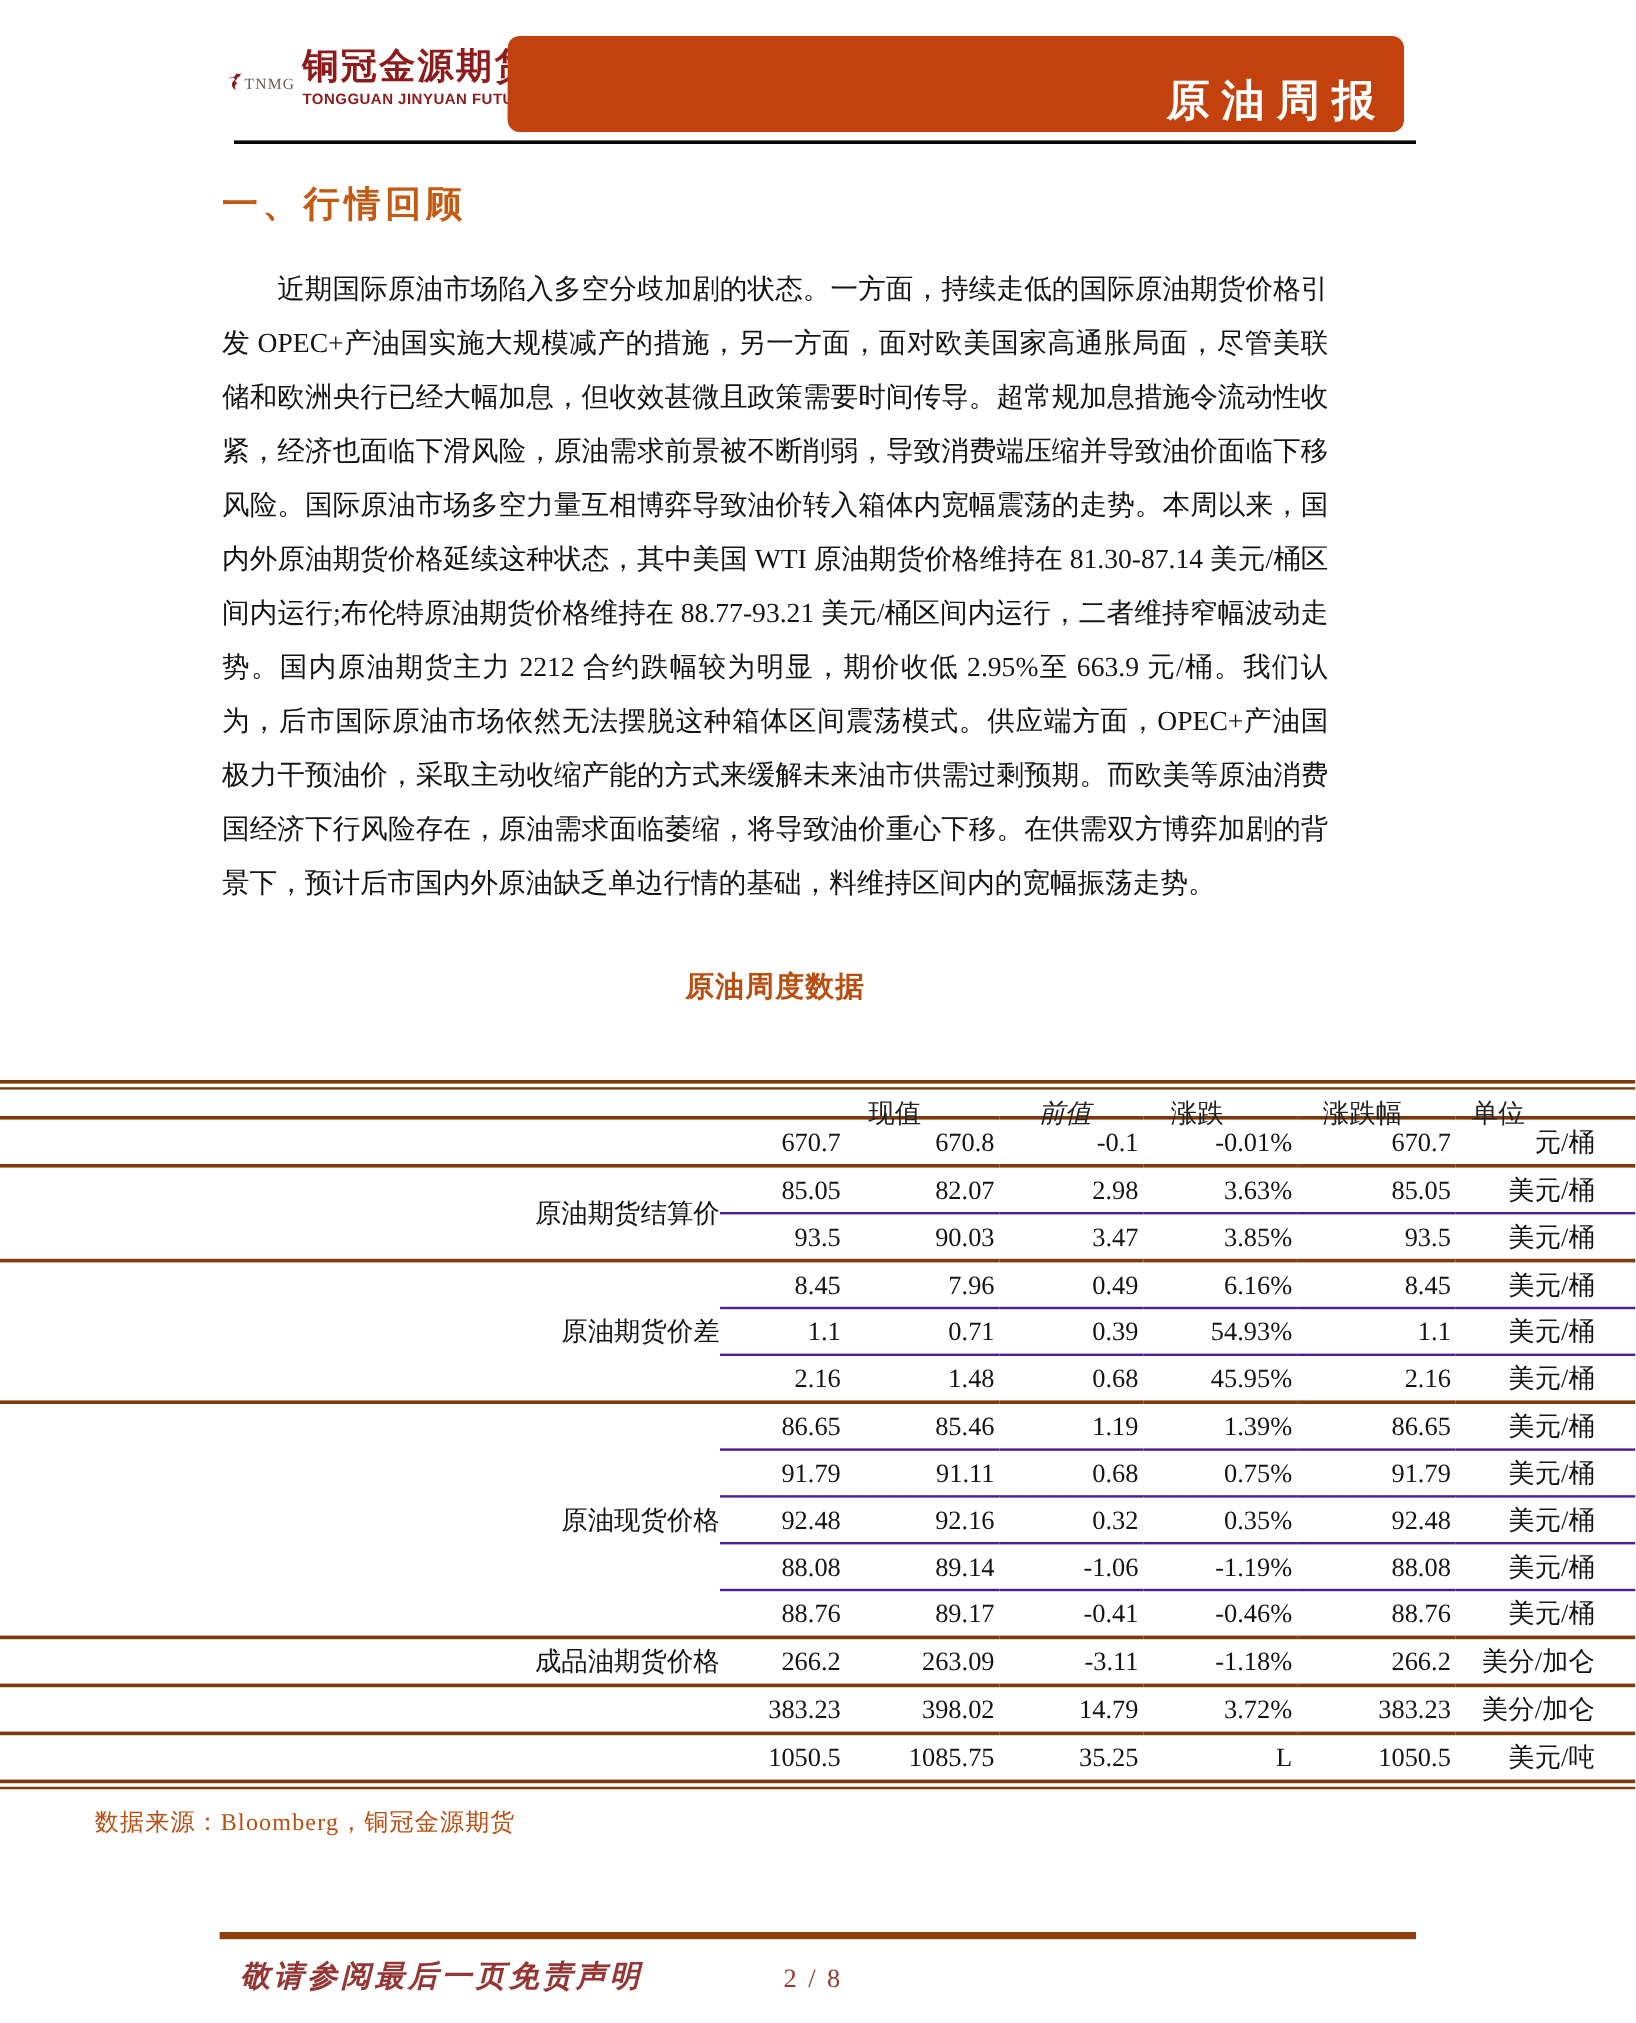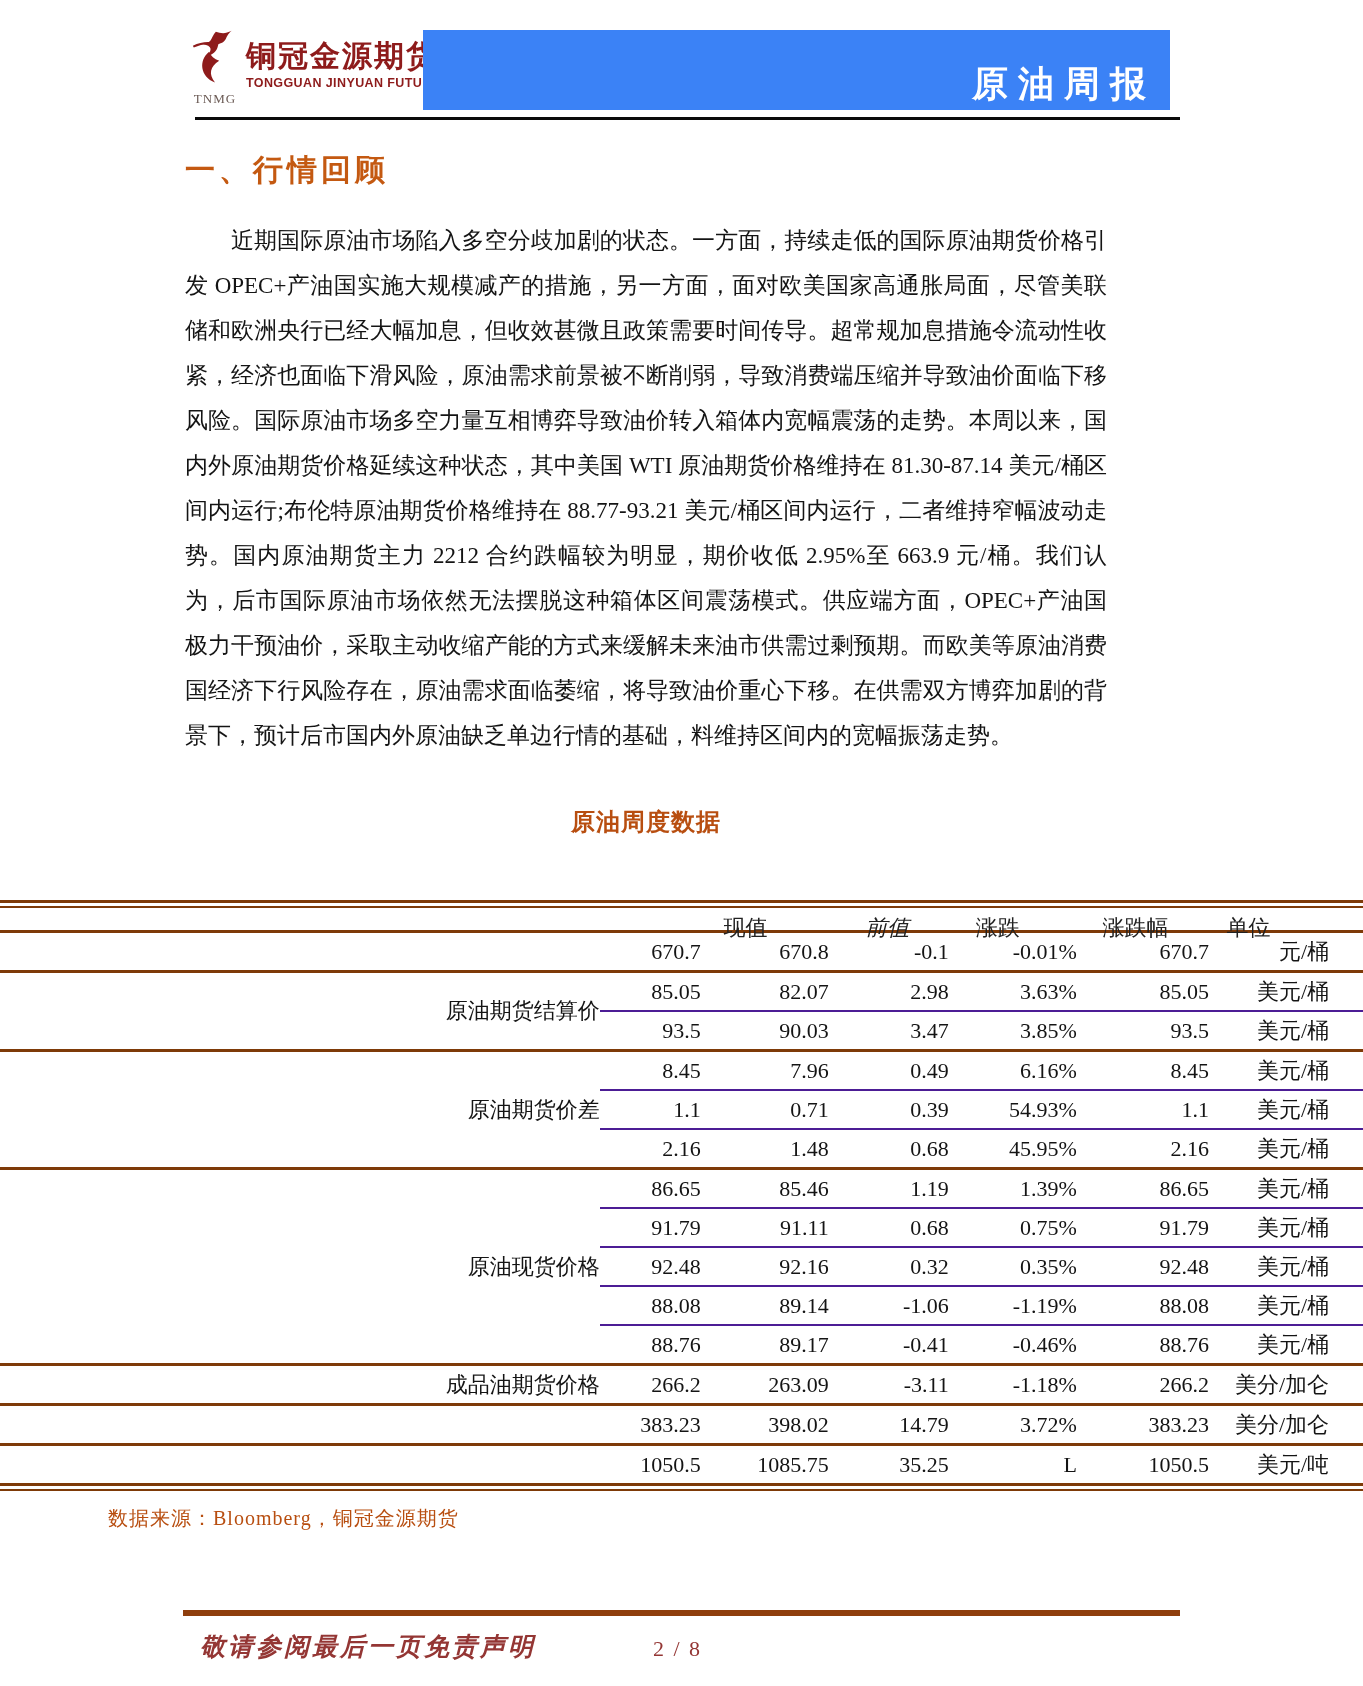--- a/index.html
+++ b/index.html
@@ -8,30 +8,31 @@
     width:1363px;height:1686px;
     margin:0 auto;
     background:#ffffff;
     font-family:"Liberation Serif","DejaVu Serif",serif;
     color:#111;
     overflow:hidden;
   }
   
   .header{display:flex;margin:30px 193px 0 190px;height:80px;}
   .logo{width:233px;display:flex;align-items:flex-start;background:#fff;}
-  .logo-icon{width:56px;height:78px;display:flex;flex-direction:column;align-items:center;}
+  .logo-icon{width:56px;height:78px;display:flex;flex-direction:row;align-items:center;}
   .logo-icon svg{width:50px;height:60px;}
   .logo-tnmg{font-size:13px;color:#6b5b55;letter-spacing:1px;margin-top:1px;font-family:"Liberation Serif",serif;}
   .logo-names{margin-left:6px;padding-top:10px;}
   .logo-cn{font-size:30px;font-weight:bold;color:#8e1b1b;letter-spacing:2px;line-height:32px;white-space:nowrap;}
   .logo-en{font-size:12.5px;font-weight:bold;color:#8e1b1b;letter-spacing:0.4px;white-space:nowrap;margin-top:4px;font-family:"Liberation Sans",sans-serif;}
   .banner{
-    flex:1;background:#3b82f6;
+    flex:1;background:#c2410c;
     display:flex;align-items:flex-end;justify-content:flex-end;
     padding:0 14px 8px 0;
+    border-radius:10px;
   }
   .banner-title{color:#ffffff;font-size:36px;font-weight:bold;letter-spacing:10px;line-height:1;}
   .header-rule{margin:7px 183px 0 195px;border-top:3px solid #0a0a0a;height:0;}
   
   .section-title{margin:30px 0 0 185px;color:#c45911;font-size:30px;font-weight:bold;letter-spacing:4px;}
   .body-text{
     margin:27px 256px 0 185px;
     font-size:23px;line-height:45px;
     text-align:justify;text-indent:2em;
     color:#141414;
@@ -45,21 +46,21 @@
   .h-xz{left:54.7%;} .h-qz{left:65.1%;font-style:italic;} .h-zd{left:73.2%;} .h-zdf{left:83.3%;} .h-dw{left:91.6%;}
   table.data{width:100%;border-collapse:collapse;table-layout:fixed;font-size:22px;}
   col.c-lab{width:44%;}
   col.c1{width:7.7%;} col.c2{width:9.4%;} col.c3{width:8.8%;}
   col.c4{width:9.4%;} col.c5{width:9.7%;} col.c6{width:11%;}
   table.data td{height:37px;padding:0 4px 0 0;text-align:right;white-space:nowrap;color:#141414;}
   table.data td.lab{text-align:center;padding:0;}
   table.data td.unit{padding-right:34px;}
   table.data tr.gstart td{border-top:3px solid #7e3a08;text-align:right;}
   table.data tr.inner td{border-top:2px solid #4c1d95;}
-  .source-note{margin:14px 0 0 108px;color:#b84e10;font-size:20px;letter-spacing:1px;}
+  .source-note{margin:14px 0 0 79px;color:#b84e10;font-size:20px;letter-spacing:1px;}
   
   .footer-rule{position:absolute;left:183px;right:183px;top:1610px;height:6px;background:#8f3e0d;}
   .disclaimer{position:absolute;left:200px;top:1630px;color:#943634;font-size:25px;font-style:italic;font-weight:bold;letter-spacing:3px;}
   .page-num{position:absolute;left:653px;top:1636px;color:#943634;font-size:22px;letter-spacing:2px;}
 </style>
 </head>
 <body>
 
 <div class="page">
 

